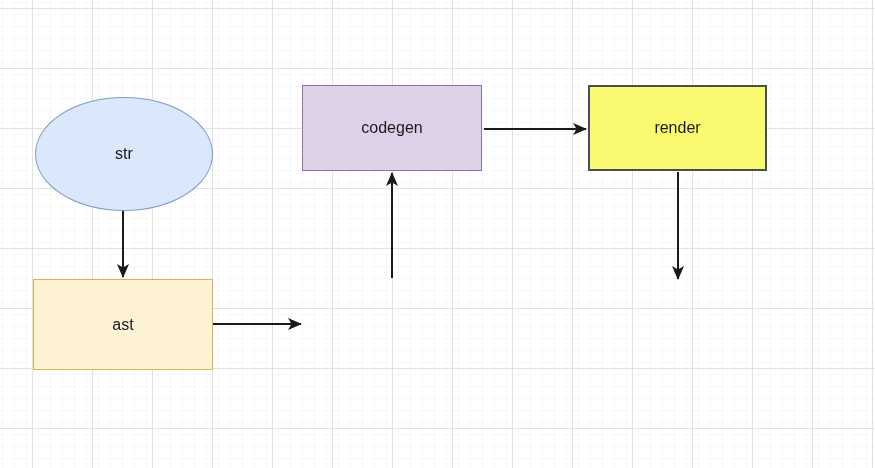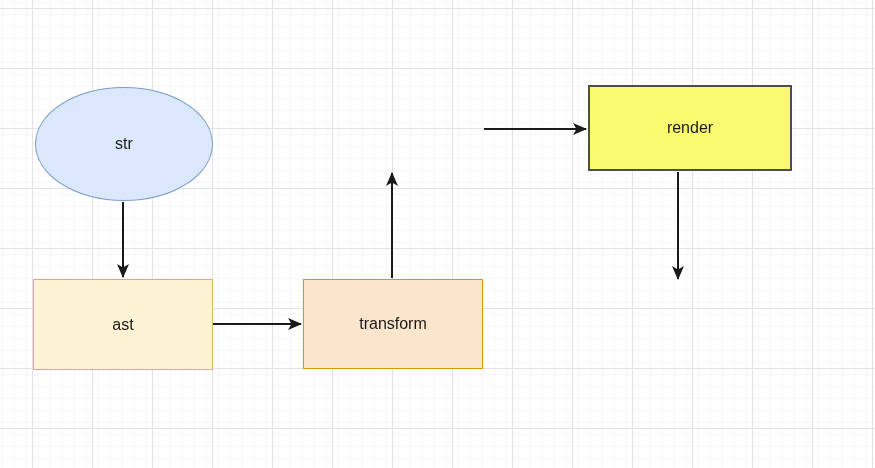--- a/index.html
+++ b/index.html
@@ -32,37 +32,37 @@
     position: absolute;
     box-sizing: border-box;
     display: flex;
     align-items: center;
     justify-content: center;
     font-size: 16px;
     color: #1a1a1a;
   }
   .ellipse { border-radius: 50%; }
   .n-str {
-    left: 35px; top: 87px; width: 178px; height: 114px;
+    left: 35px; top: 97px; width: 178px; height: 114px;
     background: #dbe8fb; border: 1.5px solid #7e9cc9;
   }
   .n-ast {
     left: 33px; top: 279px; width: 180px; height: 91px;
     background: #fdf3d4; border: 1.5px solid #d6b656;
   }
   .n-transform {
     left: 303px; top: 279px; width: 180px; height: 90px;
     background: #fbe5cd; border: 1.5px solid #d79b00;
   }
   .n-codegen {
     left: 302px; top: 85px; width: 180px; height: 86px;
     background: #ddd1e7; border: 1.5px solid #9673a6;
   }
   .n-render {
-    left: 588px; top: 85px; width: 204px; height: 86px;
+    left: 588px; top: 85px; width: 179px; height: 86px;
     background: #fafa70; border: 2px solid #4d4d4d;
   }
   .n-end {
     left: 588px; top: 281px; width: 180px; height: 87px;
     background: #cbe18e; border: 2px solid #424242;
   }
   .watermark {
     position: absolute;
     right: 20px;
     bottom: 12px;
@@ -91,24 +91,24 @@
   </svg>
 
   <div class="node ellipse n-str">
     <span>str</span>
   </div>
 
   <div class="node n-ast">
     <span>ast</span>
   </div>
 
-  <div class="node n-transform">
-    <span>transform</span>
+
+  <div class="node n-codegen">
+    <span>codegen</span>
   </div>
-
 
   <div class="node n-render">
     <span>render</span>
   </div>
 
 
 
 </div>
 
 </body></html>

